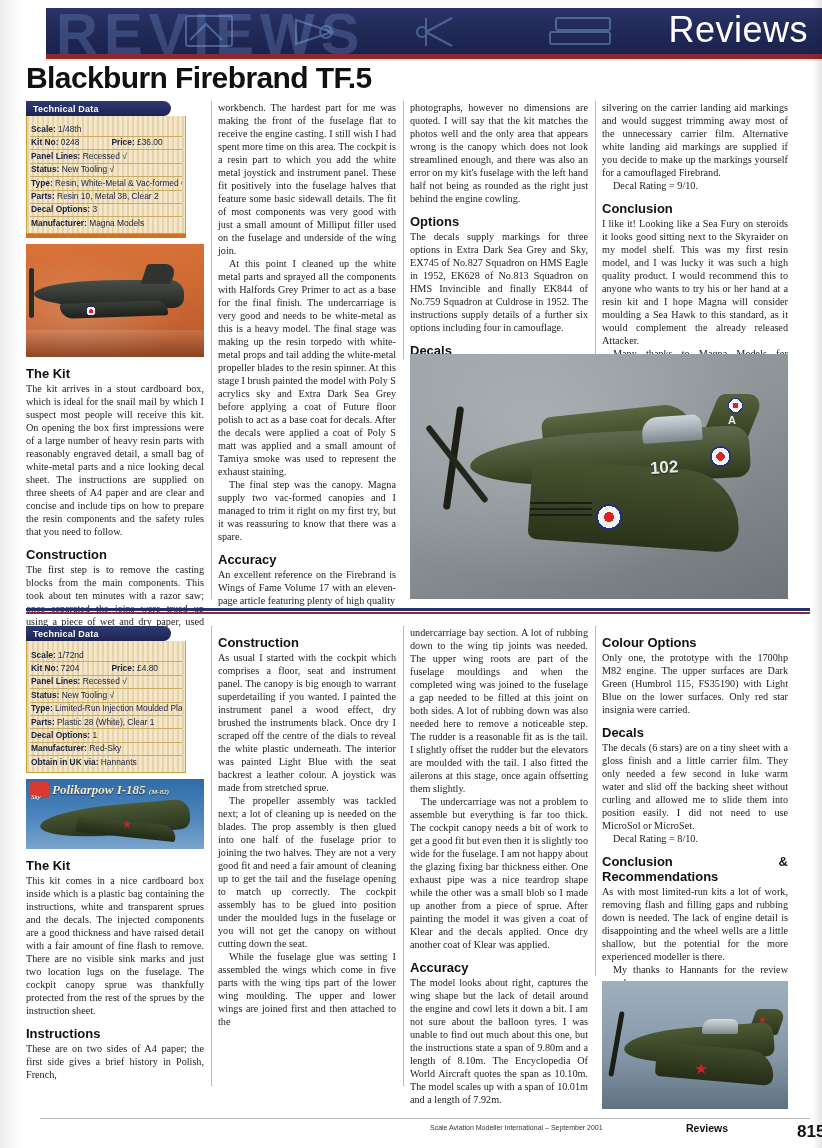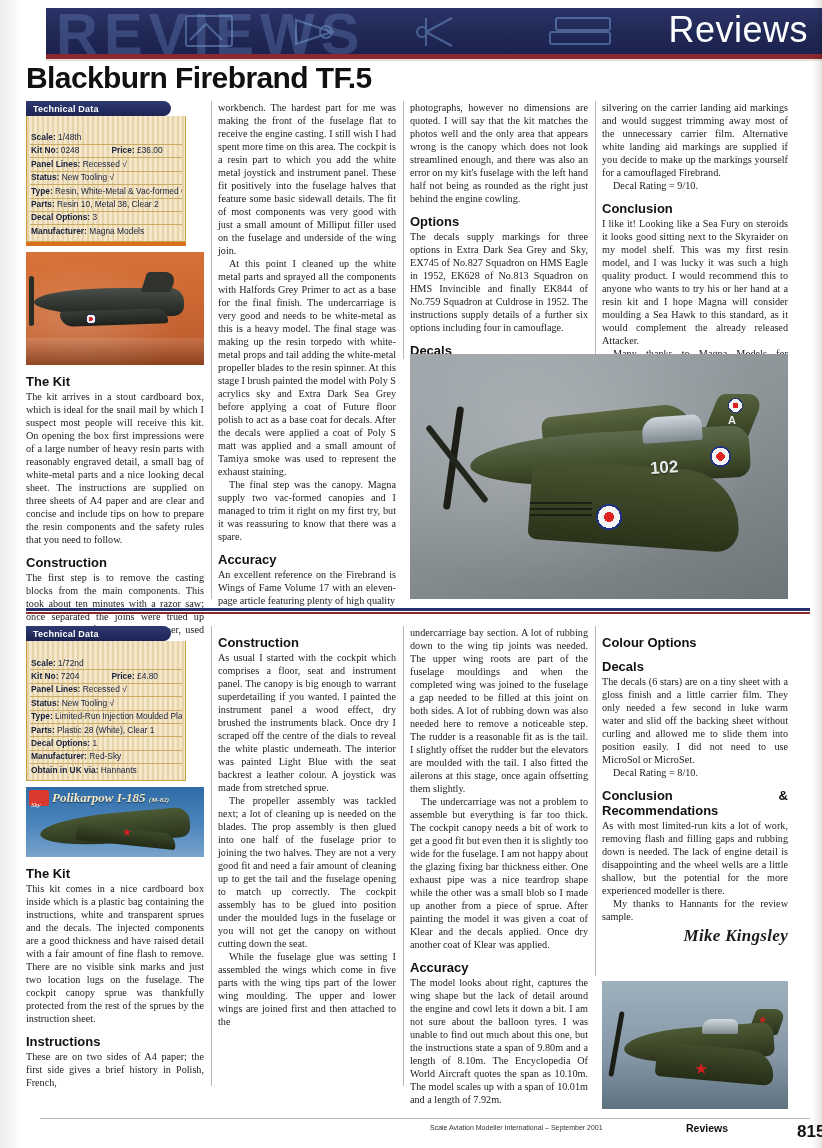--- a/index.html
+++ b/index.html
@@ -48,21 +48,21 @@
 
   
   .tdwrap{position:relative;width:160px;margin-bottom:6px;}
   .tdtab{position:relative;height:15px;width:145px;
     background:linear-gradient(180deg,#2e3a72,#1d2454);
     border-radius:0 12px 12px 0;}
   .tdtab span{position:absolute;left:7px;top:2px;color:#fff;
     font-family:"Liberation Sans", sans-serif;font-size:9px;font-weight:bold;
     letter-spacing:.2px;}
   .tdbox{border:1px solid #c7a33c;border-top:none;background:#f4e6c8;
-    padding:16px 3px 3px 3px;
+    padding:8px 3px 3px 3px;
     background-image:repeating-linear-gradient(90deg,rgba(214,186,130,.45) 0 2px,rgba(244,230,200,0) 2px 5px);}
   .tdrow{font-family:"Liberation Sans", sans-serif;font-size:8.4px;
     line-height:11.4px;color:#17213f;border-bottom:1px solid #c9ab63;
     padding:.5px 1px;white-space:nowrap;overflow:hidden;}
   .tdrow:last-child{border-bottom:none;}
   .tdrow b{font-weight:bold;}
   .tdrow .px{display:inline-block;margin-left:32px;}
   .tdfoot{height:4px;background:#d8701f;}
 
   
@@ -356,20 +356,21 @@
             <p class="first">undercarriage bay section. A lot of rubbing down to the wing tip joints was needed. The upper wing roots are part of the fuselage mouldings and when the completed wing was joined to the fuselage a gap needed to be filled at this joint on both sides. A lot of rubbing down was also needed here to remove a noticeable step. The rudder is a reasonable fit as is the tail. I slightly offset the rudder but the elevators are moulded with the tail. I also fitted the ailerons at this stage, once again offsetting them slightly.</p>
             <p>The undercarriage was not a problem to assemble but everything is far too thick. The cockpit canopy needs a bit of work to get a good fit but even then it is slightly too wide for the fuselage. I am not happy about the glazing fixing bar thickness either. One exhaust pipe was a nice teardrop shape while the other was a small blob so I made up another from a piece of sprue. After painting the model it was given a coat of Klear and the decals applied. Once dry another coat of Klear was applied.</p>
             <div class="sec">Accuracy</div>
             <p class="first">The model looks about right, captures the wing shape but the lack of detail around the engine and cowl lets it down a bit. I am not sure about the balloon tyres. I was unable to find out much about this one, but the instructions state a span of 9.80m and a length of 8.10m. The Encyclopedia Of World Aircraft quotes the span as 10.10m. The model scales up with a span of 10.01m and a length of 7.92m.</p>
           </div>
       </div>
 
       <div class="col c4">
         <div id="a2c4">
             <div class="sec">Colour Options</div>
+            <p class="first">Only one, the prototype with the 1700hp M82 engine. The upper surfaces are Dark Green (Humbrol 115, FS35190) with Light Blue on the lower surfaces. Only red star insignia were carried.</p>
             <div class="sec">Decals</div>
             <p class="first">The decals (6 stars) are on a tiny sheet with a gloss finish and a little carrier film. They only needed a few second in luke warm water and slid off the backing sheet without curling and allowed me to slide them into position easily. I did not need to use MicroSol or MicroSet.</p>
             <p>Decal Rating = 8/10.</p>
             <div class="sec">Conclusion &amp; Recommendations</div>
             <p class="first">As with most limited-run kits a lot of work, removing flash and filling gaps and rubbing down is needed. The lack of engine detail is disappointing and the wheel wells are a little shallow, but the potential for the more experienced modeller is there.</p>
             <p>My thanks to Hannants for the review sample.</p>
           </div>
         <div class="signature">Mike Kingsley</div>
       </div>
 

